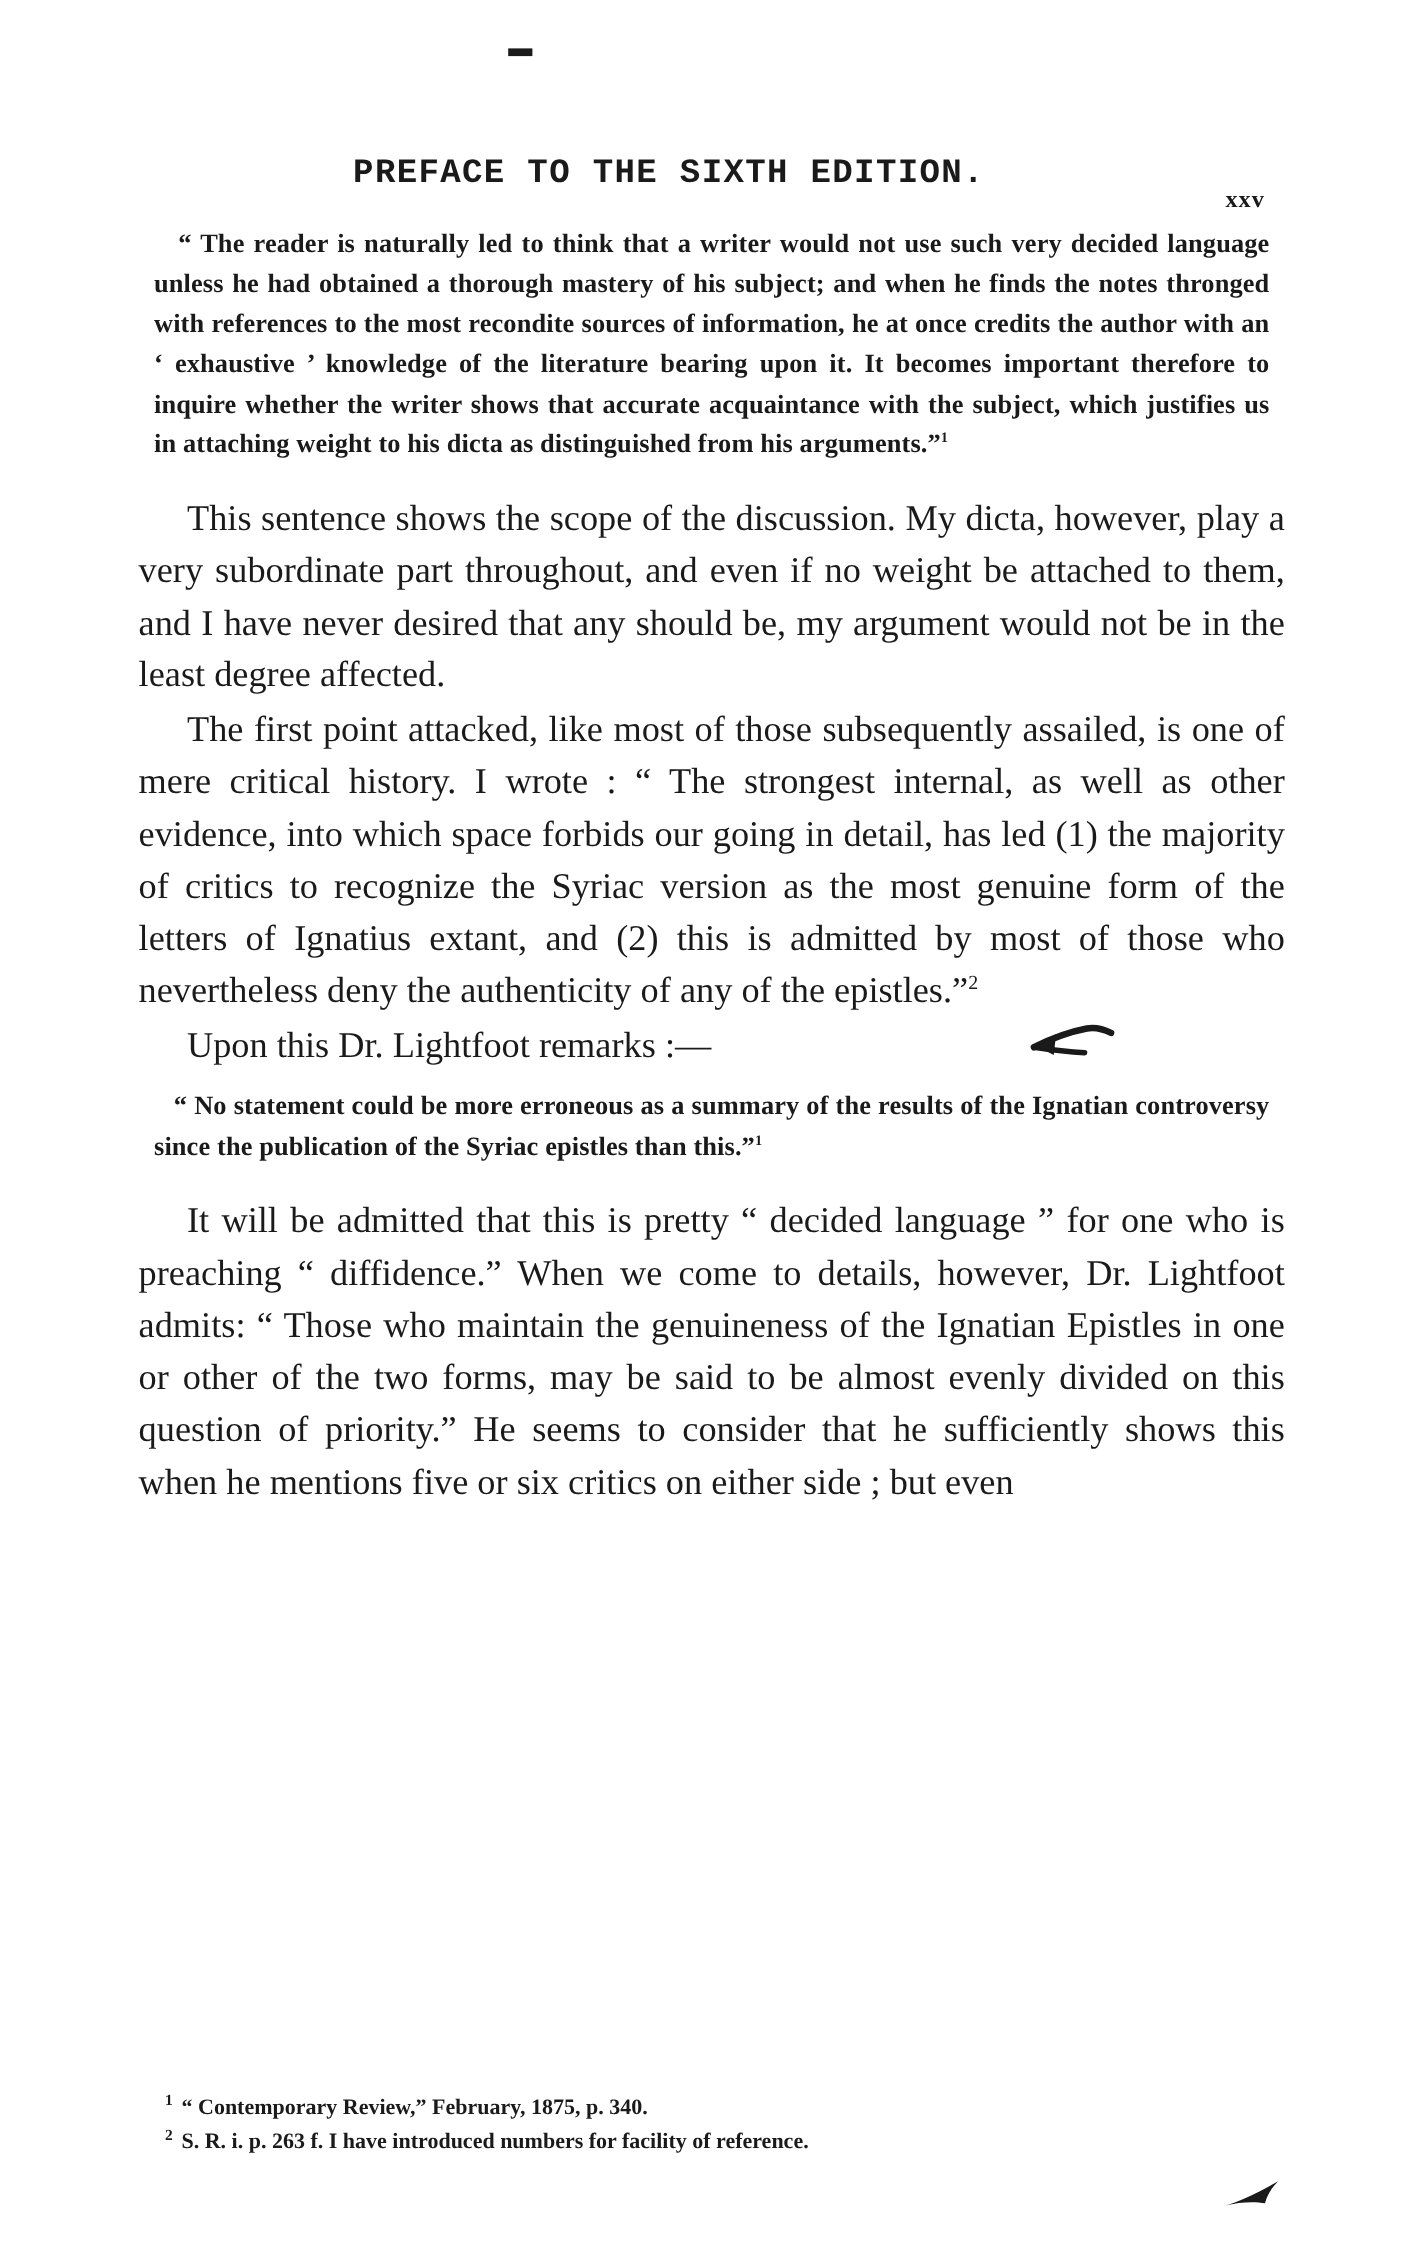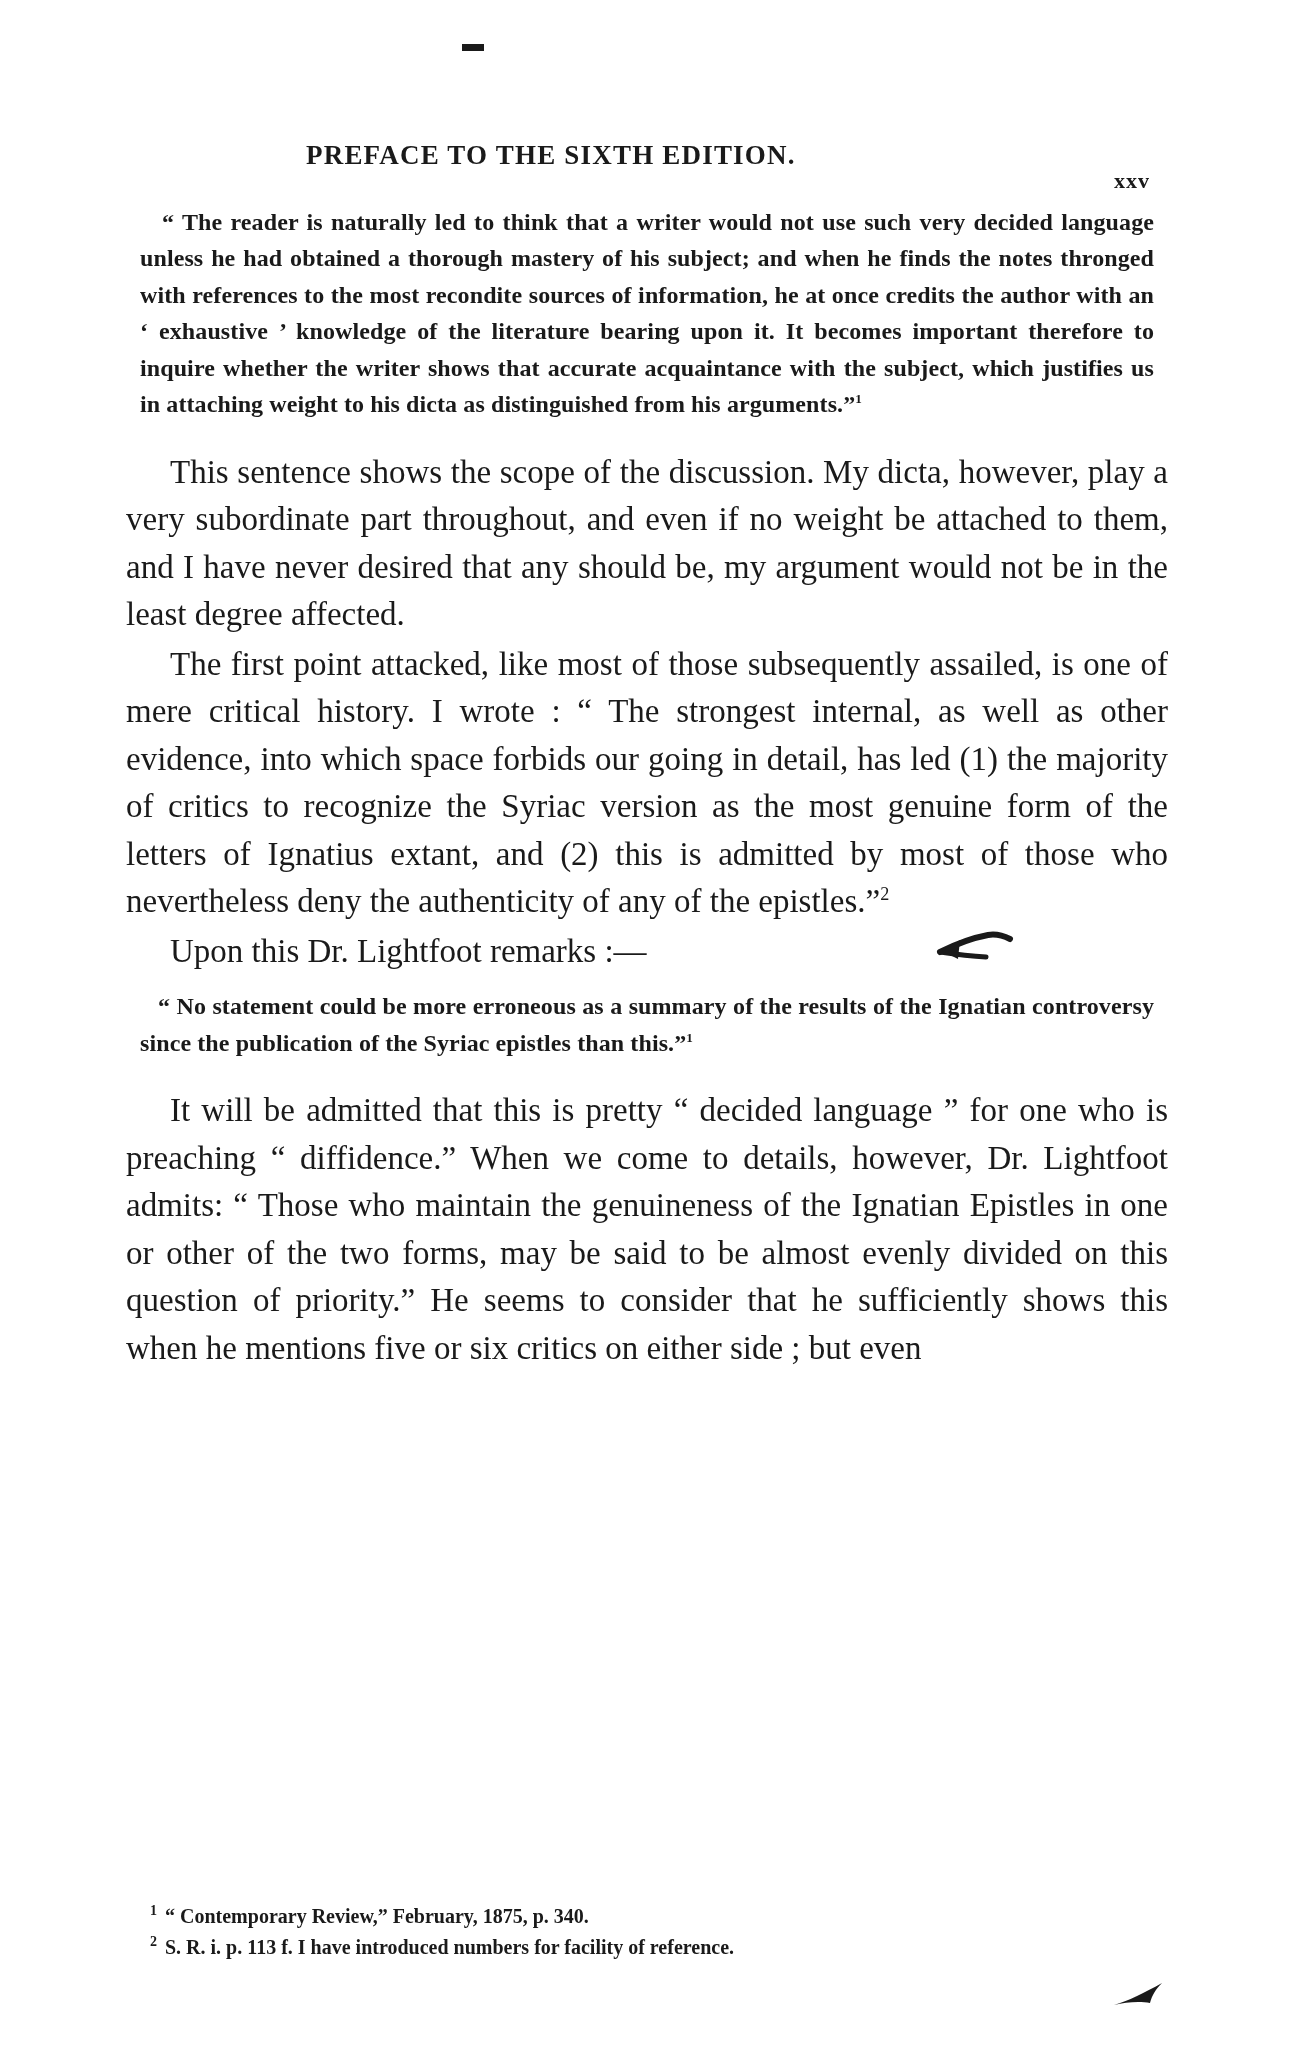--- a/index.html
+++ b/index.html
@@ -36,26 +36,26 @@
     top: 140px;
     width: 1060px;
   }
   .running-head {
     position: relative;
     height: 42px;
     margin-bottom: 22px;
   }
   .running-head .title {
     position: absolute;
-    left: 188px;
+    left: 203px;
     top: 0;
-    font-size: 27px;
+    font-size: 31px;
     letter-spacing: 1.2px;
     font-weight: 700;
-    font-family: Liberation Serif, serif;
+    font-family: Liberation Mono, monospace;
     white-space: nowrap;
   }
   .running-head .folio {
     position: absolute;
     right: 28px;
     top: 4px;
     font-size: 22px;
     font-weight: 700;
     letter-spacing: 1px;
     margin-top: 24px;
@@ -156,21 +156,21 @@
     </p>
 
     <p class="quote small-indent" style="margin-top:13px;"><span>“ No statement could be more erroneous as a summary of the results of the Ignatian controversy since the publication of the Syriac epistles than this.”</span><sup>1</sup></p>
 
     <p class="body-par">It will be admitted that this is pretty “ decided language ” for one who is preaching “ diffidence.”  When we come to details, however, Dr. Lightfoot admits: “ Those who maintain the genuineness of the Ignatian Epistles in one or other of the two forms, may be said to be almost evenly divided on this question of priority.” He seems to consider that he sufficiently shows this when he mentions five or six critics on either side ; but even</p>
 
   </div>
 
   <div class="footnotes">
     <div><span class="fn-mark">1</span><span>“ Contemporary Review,” February, 1875, p. 340.</span></div>
-    <div><span class="fn-mark">2</span><span>S. R. i. p. 113 f.   I have introduced numbers for facility of reference.</span></div>
+    <div><span class="fn-mark">2</span><span>S. R. i. p. 263 f.   I have introduced numbers for facility of reference.</span></div>
   </div>
 
   <div class="pen-mark-2">
     <svg width="70" height="40" viewBox="0 0 70 40">
       <path d="M4 30 C 18 26, 34 18, 52 8 C 46 14, 42 20, 40 28 C 30 26, 16 27, 4 30 Z" fill="#1a1a1a"></path>
     </svg>
   </div>
 
 </div>
 

